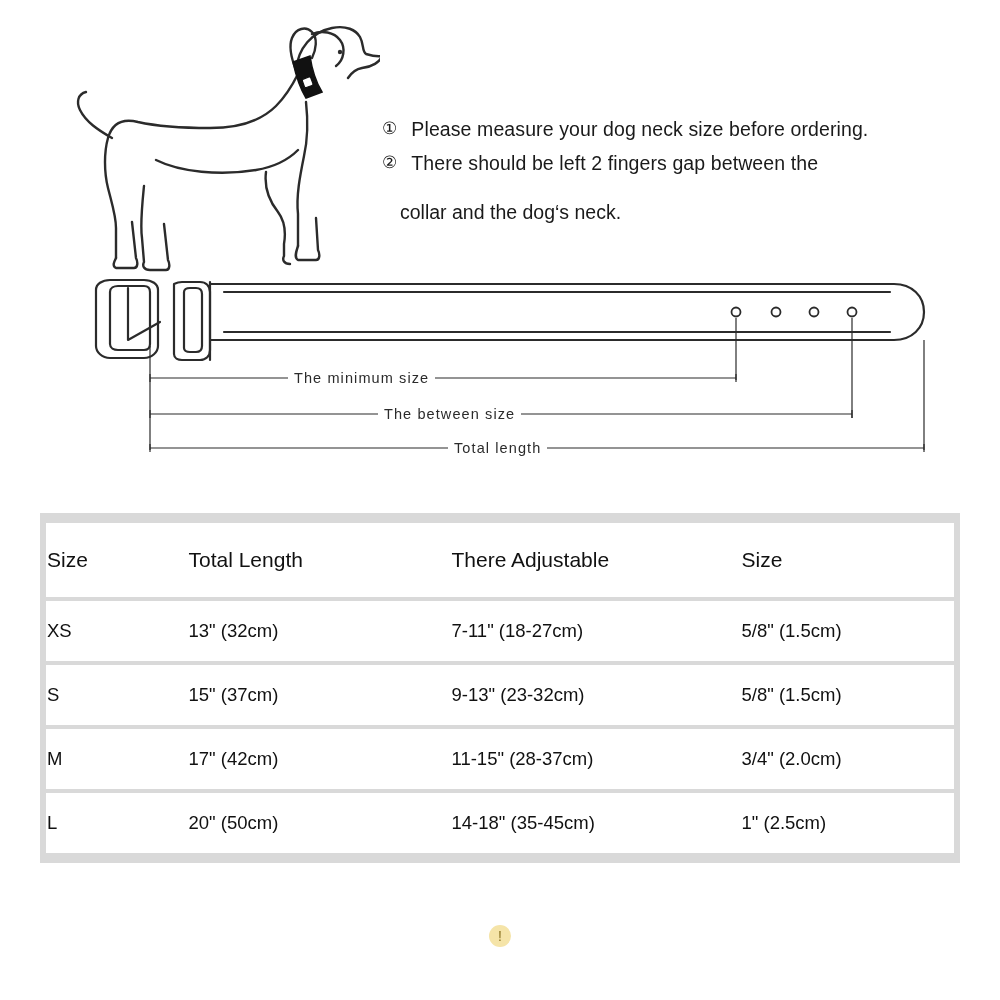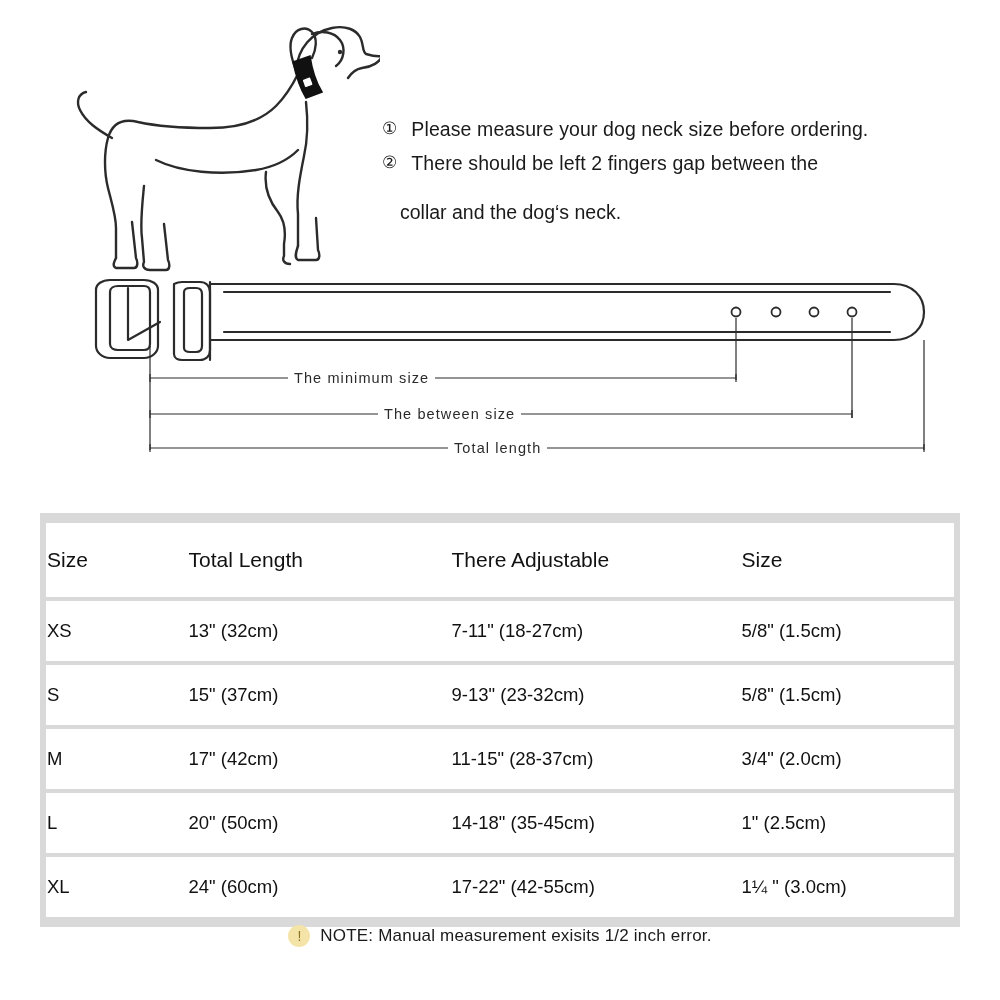--- a/index.html
+++ b/index.html
@@ -274,26 +274,19 @@
         <td class="c1">17" (42cm)</td>
         <td class="c2">11-15" (28-37cm)</td>
         <td class="c3">3/4" (2.0cm)</td>
       </tr>
       <tr>
         <td class="c0">L</td>
         <td class="c1">20" (50cm)</td>
         <td class="c2">14-18" (35-45cm)</td>
         <td class="c3">1" (2.5cm)</td>
       </tr>
-      <tr>
-        <td class="c0">XL</td>
-        <td class="c1">24" (60cm)</td>
-        <td class="c2">17-22" (42-55cm)</td>
-        <td class="c3">1¼ " (3.0cm)</td>
-      </tr>
     </tbody>
   </table>
 </div>
 
 <div class="note-row">
   <span class="note-badge">!</span>
-  <span class="note-text">NOTE: Manual measurement exisits 1/2 inch error.</span>
 </div>
 
 </body></html>

